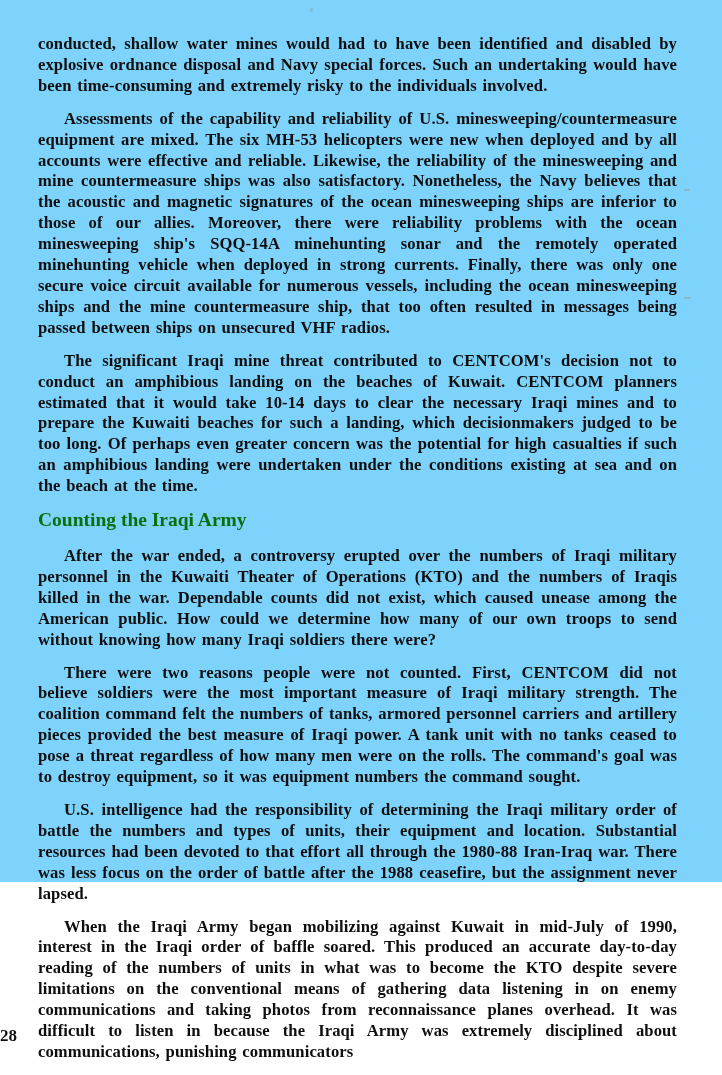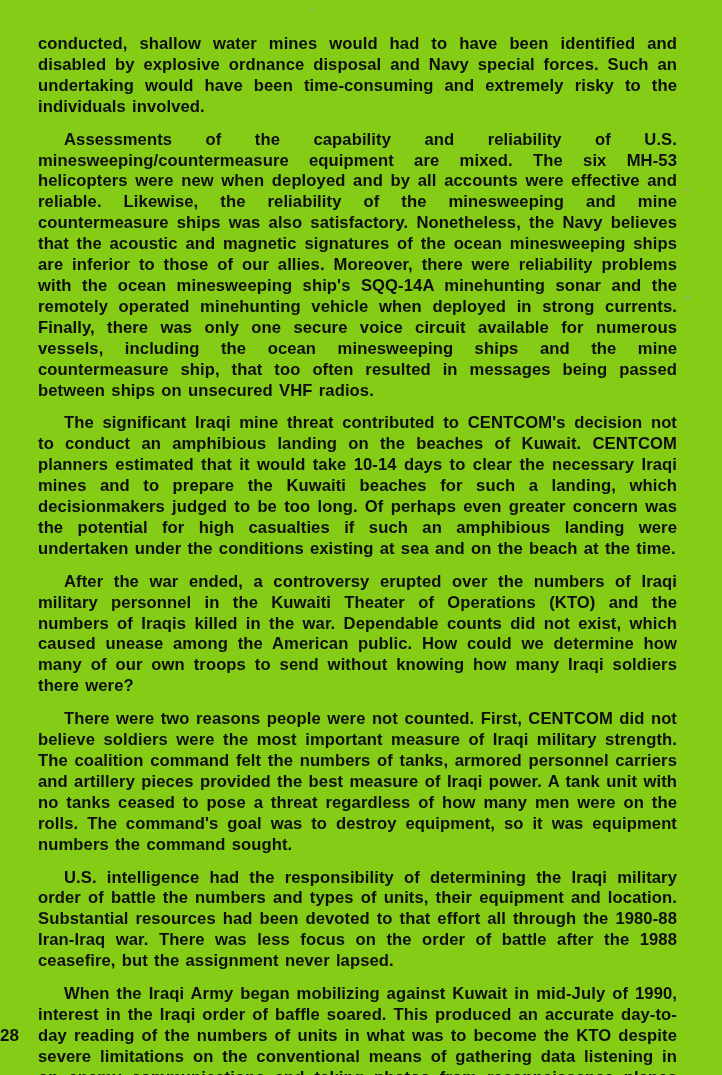--- a/index.html
+++ b/index.html
@@ -6,23 +6,23 @@
     margin: 0;
     padding: 0;
     width: 722px;
     height: 1075px;
     background: #ffffff;
     overflow: hidden;
   }
   .page {
     position: relative;
     width: 722px;
-    height: 1075px;
-    background: #84cc16;
-    font-family: Liberation Sans, sans-serif;
+    height: 882px;
+    background: #7dd3fc;
+    font-family: Liberation Serif, serif;
     font-weight: 700;
     color: #0e0e0e;
   }
   .text-block {
     position: absolute;
     top: 34px;
     left: 38px;
     width: 639px;
   }
   .para {
@@ -70,20 +70,21 @@
 <div class="page">
 
   <div class="text-block">
 
     <p class="para">conducted, shallow water mines would had to have been identified and disabled by explosive ordnance disposal and Navy special forces. Such an undertaking would have been time-consuming and extremely risky to the individuals involved.</p>
 
     <p class="para indent">Assessments of the capability and reliability of U.S. minesweeping/countermeasure equipment are mixed. The six MH-53 helicopters were new when deployed and by all accounts were effective and reliable. Likewise, the reliability of the minesweeping and mine countermeasure ships was also satisfactory. Nonetheless, the Navy believes that the acoustic and magnetic signatures of the ocean minesweeping ships are inferior to those of our allies. Moreover, there were reliability problems with the ocean minesweeping ship's SQQ-14A minehunting sonar and the remotely operated minehunting vehicle when deployed in strong currents. Finally, there was only one secure voice circuit available for numerous vessels, including the ocean minesweeping ships and the mine countermeasure ship, that too often resulted in messages being passed between ships on unsecured VHF radios.</p>
 
     <p class="para indent">The significant Iraqi mine threat contributed to CENTCOM's decision not to conduct an amphibious landing on the beaches of Kuwait. CENTCOM planners estimated that it would take 10-14 days to clear the necessary Iraqi mines and to prepare the Kuwaiti beaches for such a landing, which decisionmakers judged to be too long. Of perhaps even greater concern was the potential for high casualties if such an amphibious landing were undertaken under the conditions existing at sea and on the beach at the time.</p>
 
+    <h2 class="section-heading" style="color: rgb(10, 110, 10);">Counting the Iraqi Army</h2>
 
     <p class="para indent">After the war ended, a controversy erupted over the numbers of Iraqi military personnel in the Kuwaiti Theater of Operations (KTO) and the numbers of Iraqis killed in the war. Dependable counts did not exist, which caused unease among the American public. How could we determine how many of our own troops to send without knowing how many Iraqi soldiers there were?</p>
 
     <p class="para indent">There were two reasons people were not counted. First, CENTCOM did not believe soldiers were the most important measure of Iraqi military strength. The coalition command felt the numbers of tanks, armored personnel carriers and artillery pieces provided the best measure of Iraqi power. A tank unit with no tanks ceased to pose a threat regardless of how many men were on the rolls. The command's goal was to destroy equipment, so it was equipment numbers the command sought.</p>
 
     <p class="para indent">U.S. intelligence had the responsibility of determining the Iraqi military order of battle the numbers and types of units, their equipment and location. Substantial resources had been devoted to that effort all through the 1980-88 Iran-Iraq war. There was less focus on the order of battle after the 1988 ceasefire, but the assignment never lapsed.</p>
 
     <p class="para indent">When the Iraqi Army began mobilizing against Kuwait in mid-July of 1990, interest in the Iraqi order of baffle soared. This produced an accurate day-to-day reading of the numbers of units in what was to become the KTO despite severe limitations on the conventional means of gathering data listening in on enemy communications and taking photos from reconnaissance planes overhead. It was difficult to listen in because the Iraqi Army was extremely disciplined about communications, punishing communicators</p>
 
   </div>

